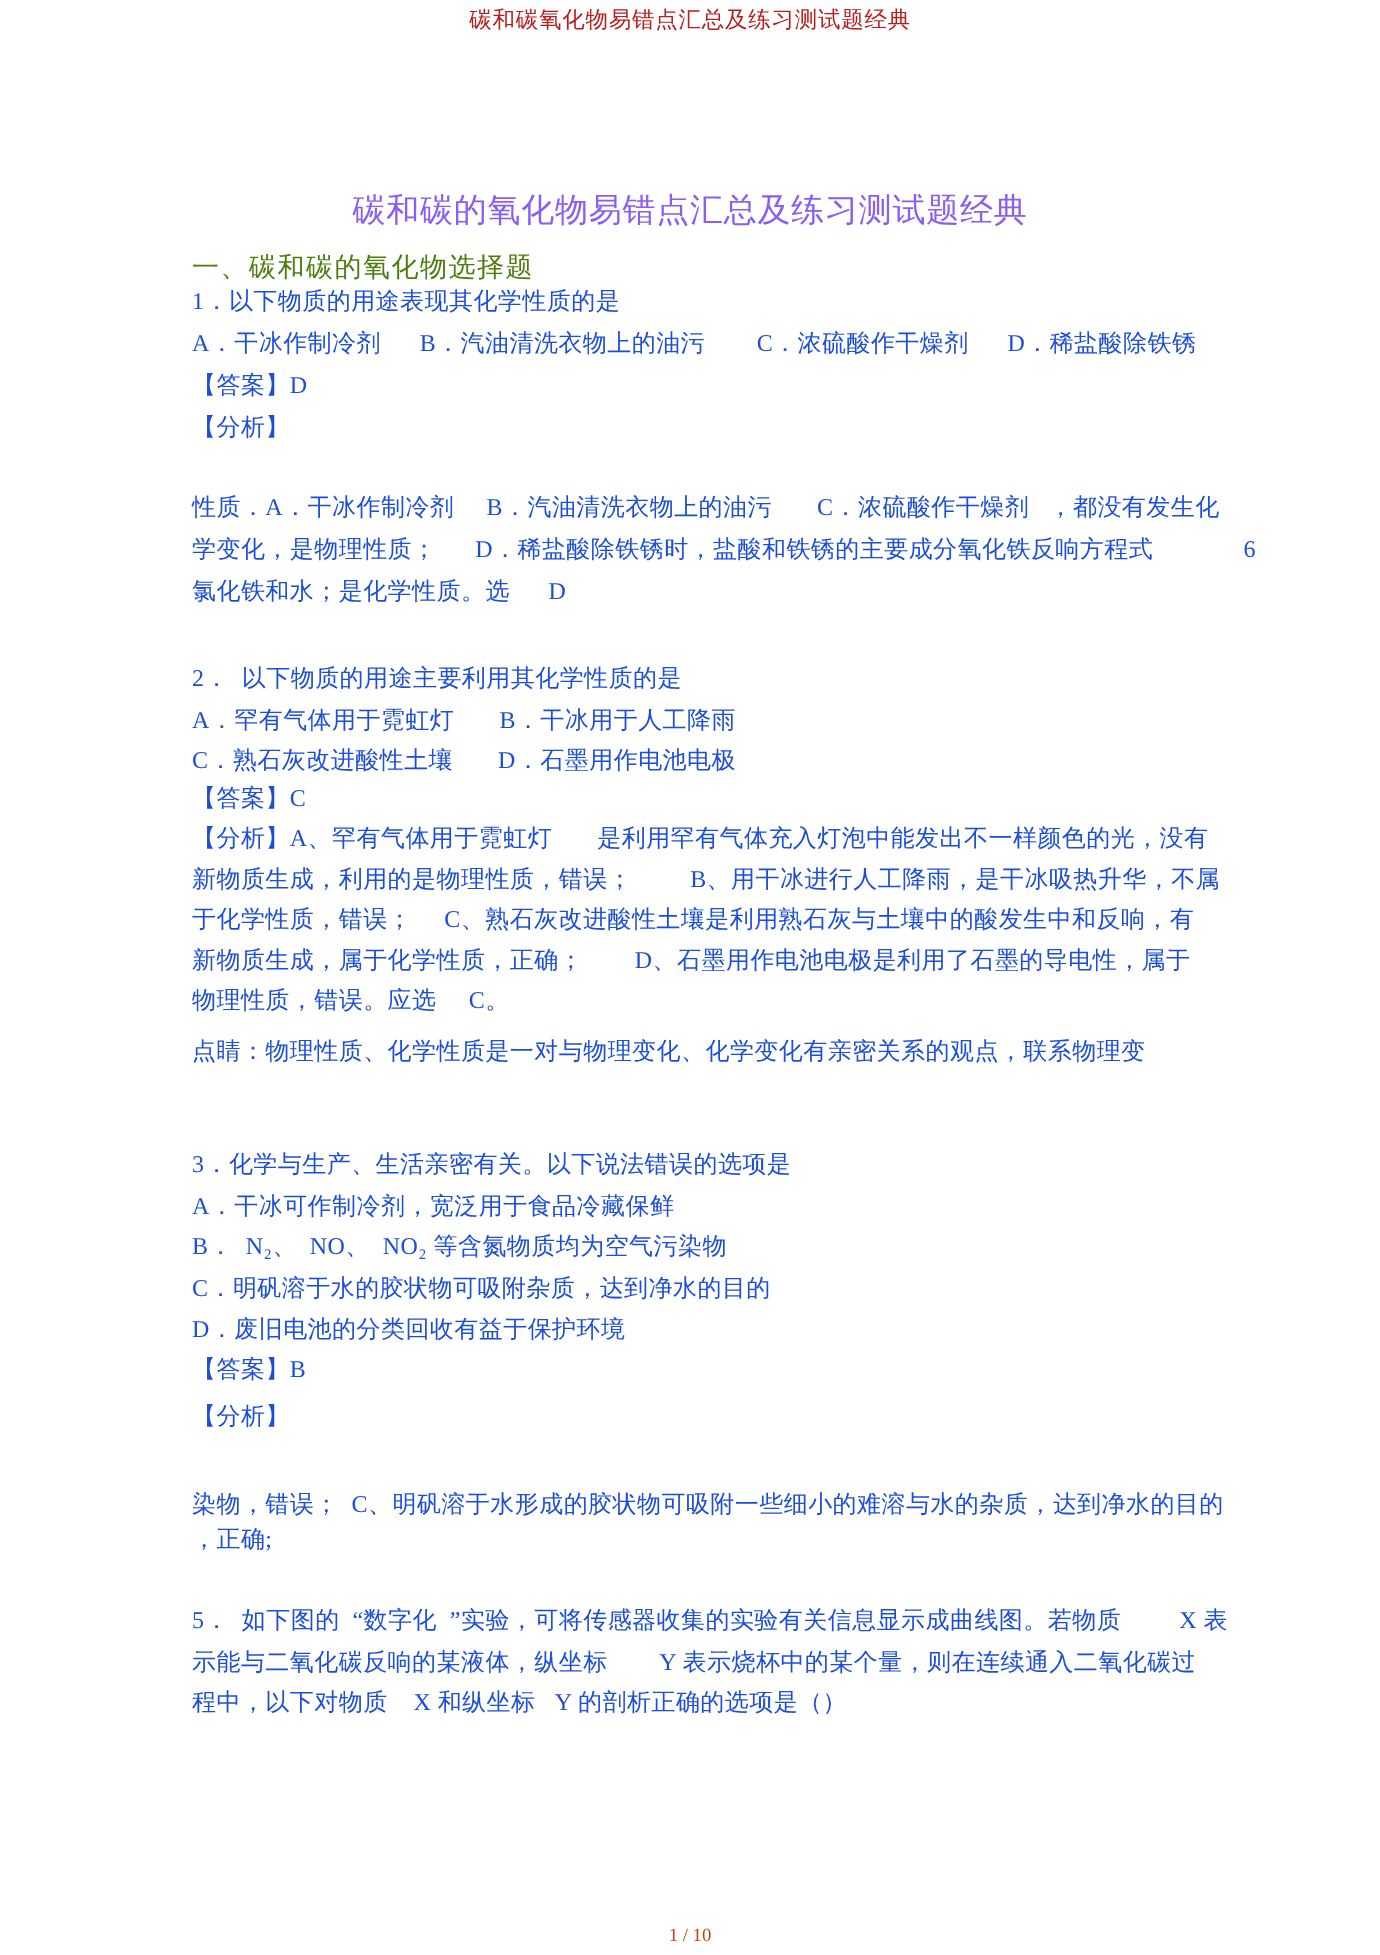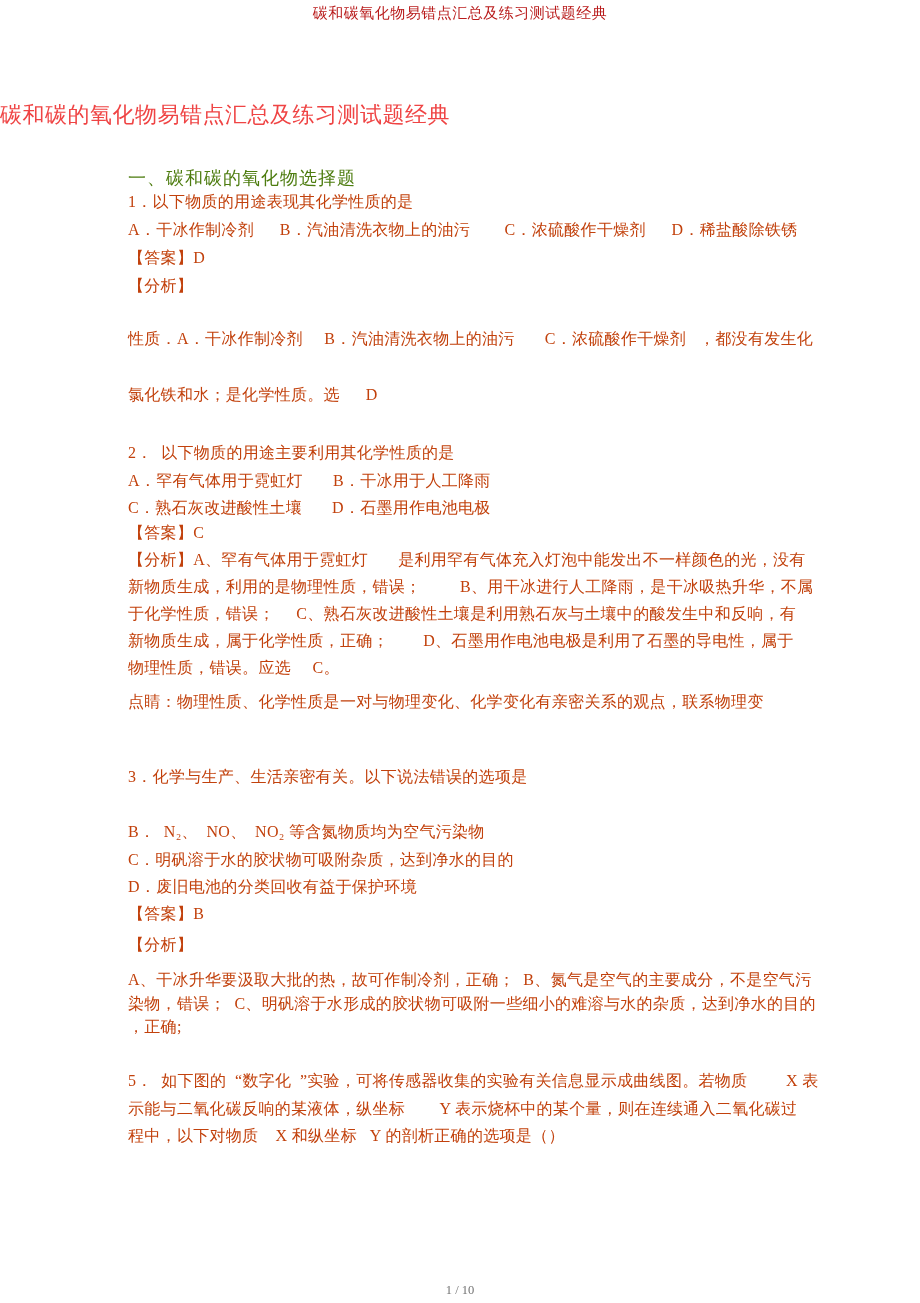--- a/index.html
+++ b/index.html
@@ -8,73 +8,74 @@
     font-family:"Liberation Serif","DejaVu Serif",serif;
     color:#1c1c1c;
   }
   .page{position:absolute;inset:0;background:#ffffff;}
   .running-head{
     position:absolute;top:4px;left:0;width:100%;
     text-align:center;font-size:15px;color:#b91c1c;
     white-space:pre;letter-spacing:0.5px;
   }
   .doc-title{
-    position:absolute;top:100px;left:0;width:100%;
-    text-align:left;font-size:22px;color:#ef4444;
+    position:absolute;top:125px;left:0;width:100%;
+    text-align:center;font-size:22px;color:#8b5cf6;
     white-space:pre;letter-spacing:0.5px;font-weight:500;
   }
   .section-heading{
     position:absolute;left:128px;font-size:18px;color:#4d7c0f;
     white-space:pre;letter-spacing:1px;
   }
   .line{
-    position:absolute;left:128px;font-size:16px;color:#c2410c;
+    position:absolute;left:128px;font-size:16px;color:#1d4ed8;
     white-space:pre;line-height:1.15;letter-spacing:0.3px;
   }
   .footer{
     position:absolute;top:1283px;left:0;width:100%;
-    text-align:center;font-size:12.5px;color:#737373;white-space:pre;
+    text-align:center;font-size:12.5px;color:#c2410c;white-space:pre;
   }
 </style>
 </head>
 <body>
 
 <div class="page">
 
   <div class="running-head">碳和碳氧化物易错点汇总及练习测试题经典</div>
 
   <div class="doc-title">碳和碳的氧化物易错点汇总及练习测试题经典</div>
 
   <div class="section-heading" style="top:166px">一、碳和碳的氧化物选择题</div>
 
   <div class="line" style="top:193px">1．以下物质的用途表现其化学性质的是</div>
   <div class="line" style="top:221px">A．干冰作制冷剂      B．汽油清洗衣物上的油污        C．浓硫酸作干燥剂      D．稀盐酸除铁锈</div>
   <div class="line" style="top:249px">【答案】D</div>
   <div class="line" style="top:277px">【分析】</div>
   <div class="line" style="top:330px">性质．A．干冰作制冷剂     B．汽油清洗衣物上的油污       C．浓硫酸作干燥剂   ，都没有发生化</div>
+  <div class="line" style="top:358px">学变化，是物理性质；      D．稀盐酸除铁锈时，盐酸和铁锈的主要成分氧化铁反响方程式              6</div>
   <div class="line" style="top:386px">氯化铁和水；是化学性质。选      D</div>
 
   <div class="line" style="top:444px">2．  以下物质的用途主要利用其化学性质的是</div>
   <div class="line" style="top:472px">A．罕有气体用于霓虹灯       B．干冰用于人工降雨</div>
   <div class="line" style="top:499px">C．熟石灰改进酸性土壤       D．石墨用作电池电极</div>
   <div class="line" style="top:524px">【答案】C</div>
   <div class="line" style="top:551px">【分析】A、罕有气体用于霓虹灯       是利用罕有气体充入灯泡中能发出不一样颜色的光，没有</div>
   <div class="line" style="top:578px">新物质生成，利用的是物理性质，错误；         B、用干冰进行人工降雨，是干冰吸热升华，不属</div>
   <div class="line" style="top:605px">于化学性质，错误；     C、熟石灰改进酸性土壤是利用熟石灰与土壤中的酸发生中和反响，有</div>
   <div class="line" style="top:632px">新物质生成，属于化学性质，正确；        D、石墨用作电池电极是利用了石墨的导电性，属于</div>
   <div class="line" style="top:659px">物理性质，错误。应选     C。</div>
   <div class="line" style="top:693px">点睛：物理性质、化学性质是一对与物理变化、化学变化有亲密关系的观点，联系物理变</div>
 
   <div class="line" style="top:768px">3．化学与生产、生活亲密有关。以下说法错误的选项是</div>
+  <div class="line" style="top:796px">A．干冰可作制冷剂，宽泛用于食品冷藏保鲜</div>
   <div class="line" style="top:823px">B．  N₂、  NO、  NO₂ 等含氮物质均为空气污染物</div>
   <div class="line" style="top:851px">C．明矾溶于水的胶状物可吸附杂质，达到净水的目的</div>
   <div class="line" style="top:878px">D．废旧电池的分类回收有益于保护环境</div>
   <div class="line" style="top:905px">【答案】B</div>
   <div class="line" style="top:936px">【分析】</div>
-  <div class="line" style="top:971px">A、干冰升华要汲取大批的热，故可作制冷剂，正确；  B、氮气是空气的主要成分，不是空气污</div>
   <div class="line" style="top:995px">染物，错误；  C、明矾溶于水形成的胶状物可吸附一些细小的难溶与水的杂质，达到净水的目的</div>
   <div class="line" style="top:1018px">，正确;</div>
 
   <div class="line" style="top:1072px">5．  如下图的  “数字化  ”实验，可将传感器收集的实验有关信息显示成曲线图。若物质         X 表</div>
   <div class="line" style="top:1100px">示能与二氧化碳反响的某液体，纵坐标        Y 表示烧杯中的某个量，则在连续通入二氧化碳过</div>
   <div class="line" style="top:1127px">程中，以下对物质    X 和纵坐标   Y 的剖析正确的选项是（）</div>
 
   <div class="footer">1 / 10</div>
 
 </div>

